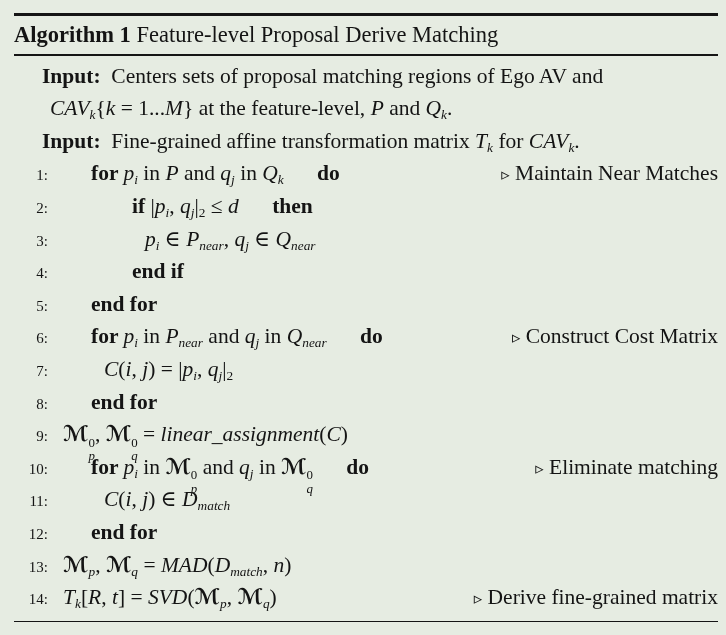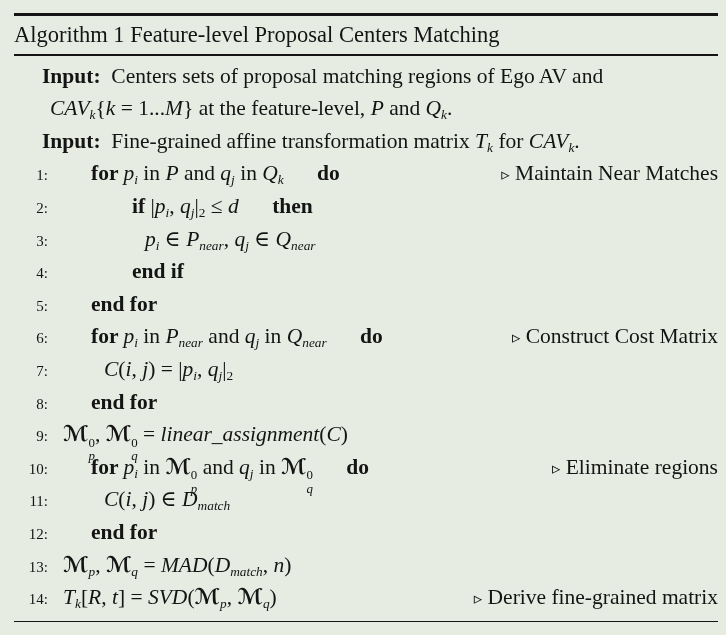--- a/index.html
+++ b/index.html
@@ -15,21 +15,21 @@
     padding:13px 8px 0 14px;
   }
   .rule{background:#151515;}
   .rule.thick{height:3px;}
   .rule.thin{height:1.7px;}
   .title-row{
     font-size:22.5px;
     padding:6px 0 6px 0;
     white-space:pre;
   }
-  .title-row .b{font-weight:normal;text-align:right;}
+  .title-row .b{font-weight:bold;text-align:right;}
   .body{padding-top:4px;}
   .line{
     display:flex;
     align-items:baseline;
     height:32.6px;
     line-height:32.6px;
   }
   .lnum{
     flex:none;
     width:34px;
@@ -73,21 +73,21 @@
   }
   .stack .st-sup{display:block;}
   .stack .st-sub{display:block;font-style:italic;}
   .bottom-rule-wrap{padding-top:7px;}
 </style>
 </head>
 <body>
 
 <div class="algo">
   <div class="rule thick"></div>
-  <div class="title-row"><span class="b">Algorithm 1</span><span> </span><span>Feature-level Proposal Centers Matching</span></div>
+  <div class="title-row"><span class="b">Algorithm 1</span><span> </span><span>Feature-level Proposal Derive Matching</span></div>
   <div class="rule thin"></div>
   <div class="body" id="algo-body">
       <div class="line">
         <span class="pcode"><span class="sg-b">Input:</span><span class="sg-r">  Centers sets of proposal matching regions of Ego AV and</span></span>
       </div>
       <div class="line">
         <span class="pcode hang1"><span class="sg-i">CAV</span><span class="sg-sub sg-i-sub">k</span><span class="sg-r">{</span><span class="sg-i">k</span><span class="sg-r"> = 1...</span><span class="sg-i">M</span><span class="sg-r">} at the feature-level, </span><span class="sg-i">P</span><span class="sg-r"> and </span><span class="sg-i">Q</span><span class="sg-sub sg-i-sub">k</span><span class="sg-r">.</span></span>
       </div>
       <div class="line">
         <span class="pcode"><span class="sg-b">Input:</span><span class="sg-r">  Fine-grained affine transformation matrix </span><span class="sg-i">T</span><span class="sg-sub sg-i-sub">k</span><span class="sg-r"> for </span><span class="sg-i">CAV</span><span class="sg-sub sg-i-sub">k</span><span class="sg-r">.</span></span>
@@ -136,21 +136,21 @@
       </div>
       <div class="line">
         <span class="lnum">9:</span>
         <span class="pcode"><span class="sg-scr">ℳ</span><span class="stack"><span class="st-sup">0</span><span class="st-sub">p</span></span><span class="sg-r">, </span><span class="sg-scr">ℳ</span><span class="stack"><span class="st-sup">0</span><span class="st-sub">q</span></span><span class="sg-r"> = </span><span class="sg-i">linear_assignment</span><span class="sg-r">(</span><span class="sg-i">C</span><span class="sg-r">)</span></span>
         <span class="spacer"></span>
       </div>
       <div class="line">
         <span class="lnum">10:</span>
         <span class="pcode"><span class="sg-b">for </span><span class="sg-i">p</span><span class="sg-sub sg-i-sub">i</span><span class="sg-r"> in </span><span class="sg-scr">ℳ</span><span class="stack"><span class="st-sup">0</span><span class="st-sub">p</span></span><span class="sg-r"> and </span><span class="sg-i">q</span><span class="sg-sub sg-i-sub">j</span><span class="sg-r"> in </span><span class="sg-scr">ℳ</span><span class="stack"><span class="st-sup">0</span><span class="st-sub">q</span></span><span class="sg-r"> </span><span class="sg-b">do</span></span>
         <span class="spacer"></span>
-        <span class="comment"><span class="cmark">▹</span><span> Eliminate regions</span></span>
+        <span class="comment"><span class="cmark">▹</span><span> Eliminate matching</span></span>
       </div>
       <div class="line">
         <span class="lnum">11:</span>
         <span class="pcode ind1"><span class="sg-i">C</span><span class="sg-r">(</span><span class="sg-i">i</span><span class="sg-r">, </span><span class="sg-i">j</span><span class="sg-r">) ∈ </span><span class="sg-i">D</span><span class="sg-sub sg-i-sub">match</span></span>
         <span class="spacer"></span>
       </div>
       <div class="line">
         <span class="lnum">12:</span>
         <span class="pcode"><span class="sg-b">end for</span></span>
         <span class="spacer"></span>

